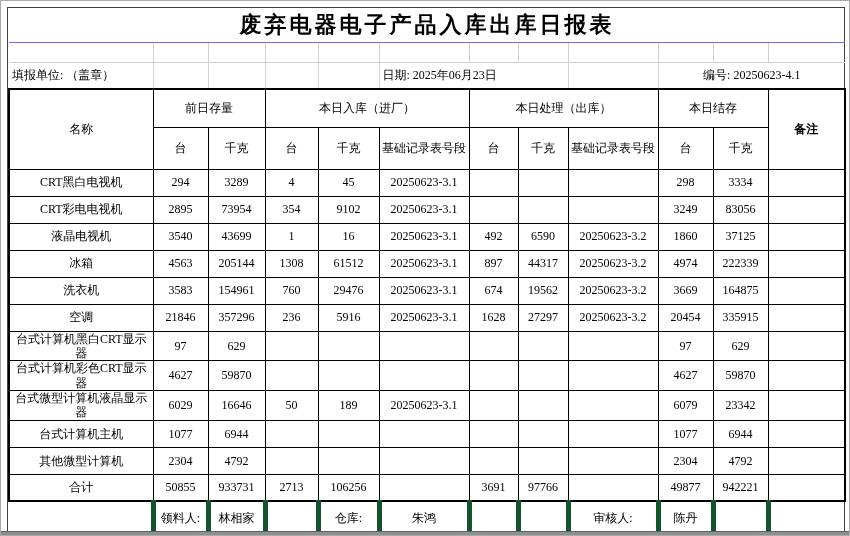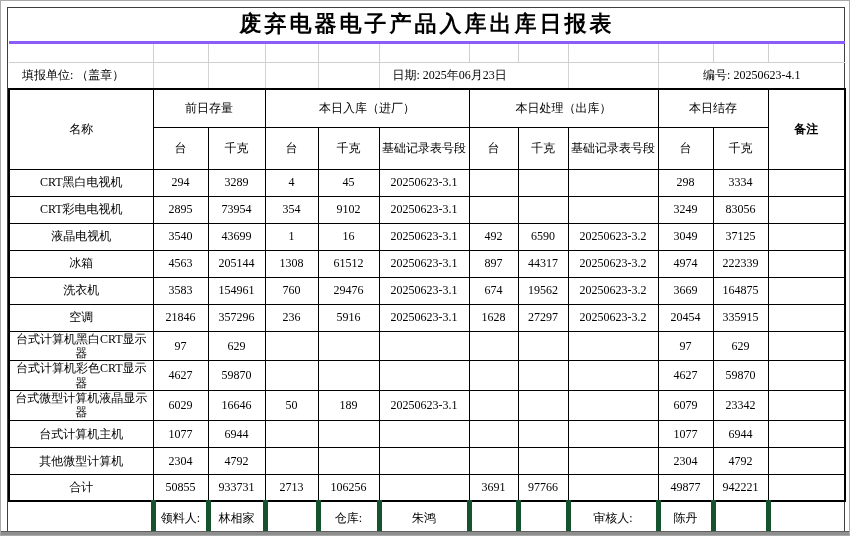--- a/index.html
+++ b/index.html
@@ -14,27 +14,27 @@
     background: #fff;
   }
   table { border-collapse: collapse; table-layout: fixed; width: 836px; }
   td {
     padding: 0; text-align: center; vertical-align: middle;
     font-size: 12px; line-height: 1.2; overflow: hidden; color: #000;
   }
   
   tr.titlerow td {
     height: 34px; font-size: 22px; font-weight: 700; letter-spacing: 3px;
-    border-bottom: 3px solid #8b5cf6;
+    border-bottom: 1px solid #8b5cf6;
   }
   tr.gridrow td { height: 20px; border-right: 1px solid #cfcfcf; border-bottom: 1px solid #cfcfcf; }
   tr.gridrow td:last-child { border-right: none; }
   tr.inforow td { height: 27px; border-right: 1px solid #d4d4d4; }
   tr.inforow td:last-child { border-right: none; margin-left: 12px; }
-  td.left { text-align: left; padding-left: 13px; white-space: nowrap; }
+  td.left { text-align: left; padding-left: 3px; white-space: nowrap; }
   
   tr.bk td { border: 1px solid #000; }
   tr.h1 td { height: 38px; border-top: 2px solid #000; }
   tr.h2 td { height: 42px; }
   td.l2 { border-left: 2px solid #000 !important; margin-left: 36px; }
   td.r2 { border-right: 2px solid #000 !important; font-weight: bold; }
   tr.bk.datarow td { height: 27px; }
   tr.total td { border-bottom: 2px solid #000; }
   
   tr.footrow td { height: 32px; border-right: 5px solid #14532d; }
@@ -151,21 +151,21 @@
           <tr class="bk datarow">
             <td class="l2">液晶电视机</td>
             <td>3540</td>
             <td>43699</td>
             <td>1</td>
             <td>16</td>
             <td>20250623-3.1</td>
             <td>492</td>
             <td>6590</td>
             <td>20250623-3.2</td>
-            <td>3049</td>
+            <td>1860</td>
             <td>37125</td>
             <td class="r2"></td>
           </tr>
           <tr class="bk datarow">
             <td class="l2">冰箱</td>
             <td>4563</td>
             <td>205144</td>
             <td>1308</td>
             <td>61512</td>
             <td>20250623-3.1</td>

